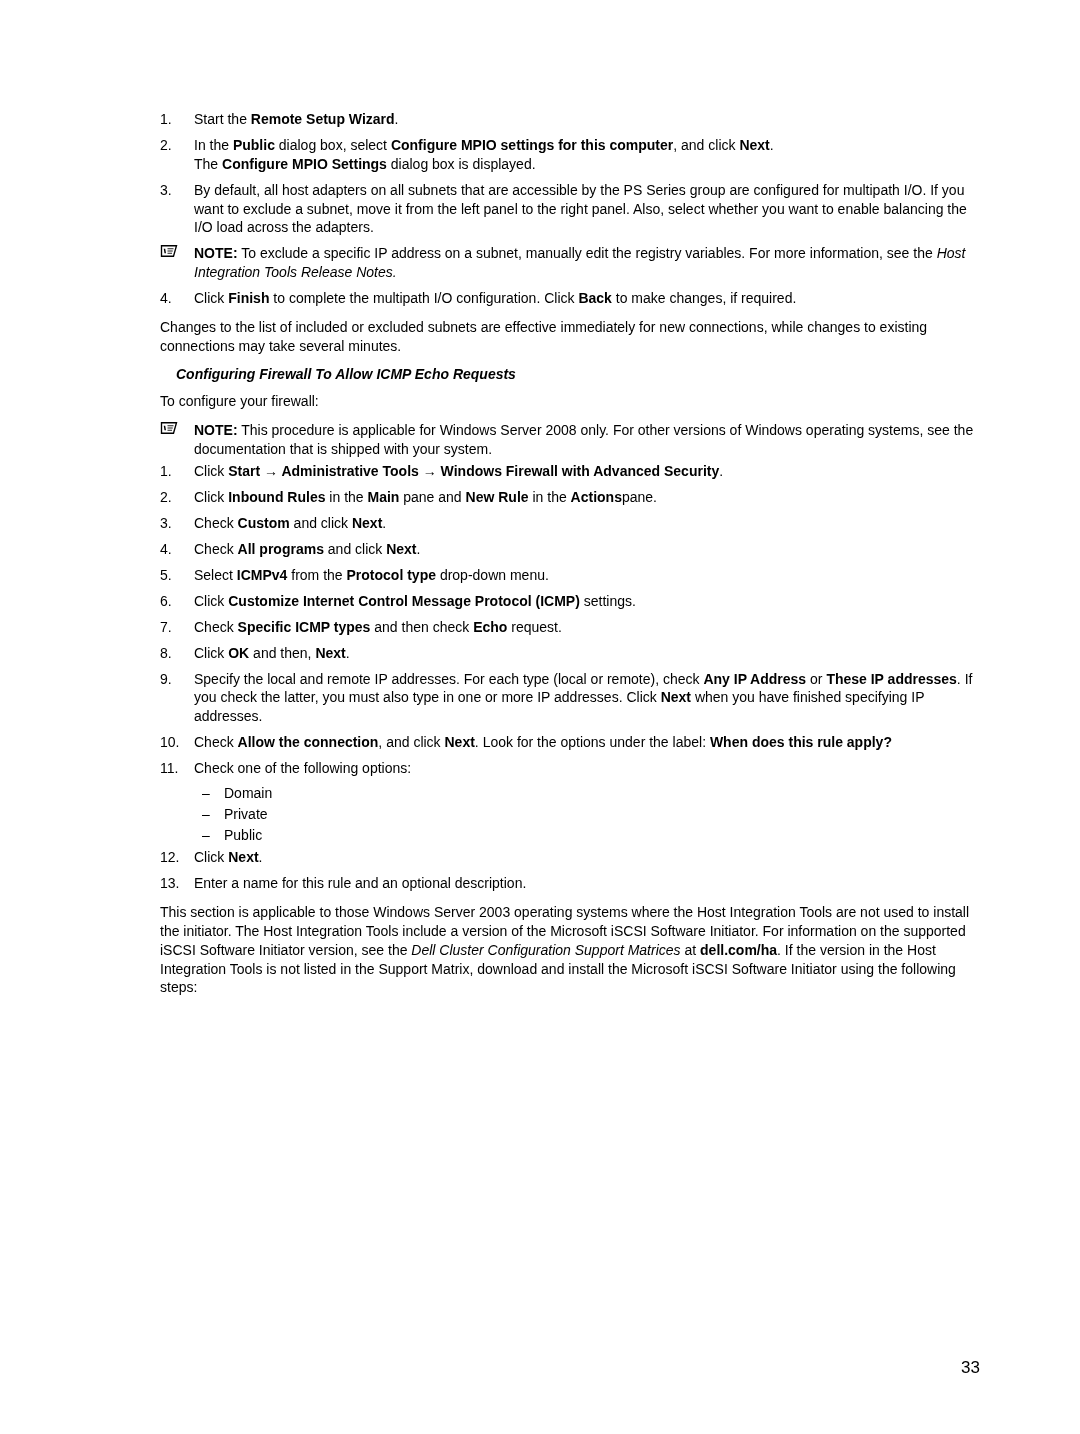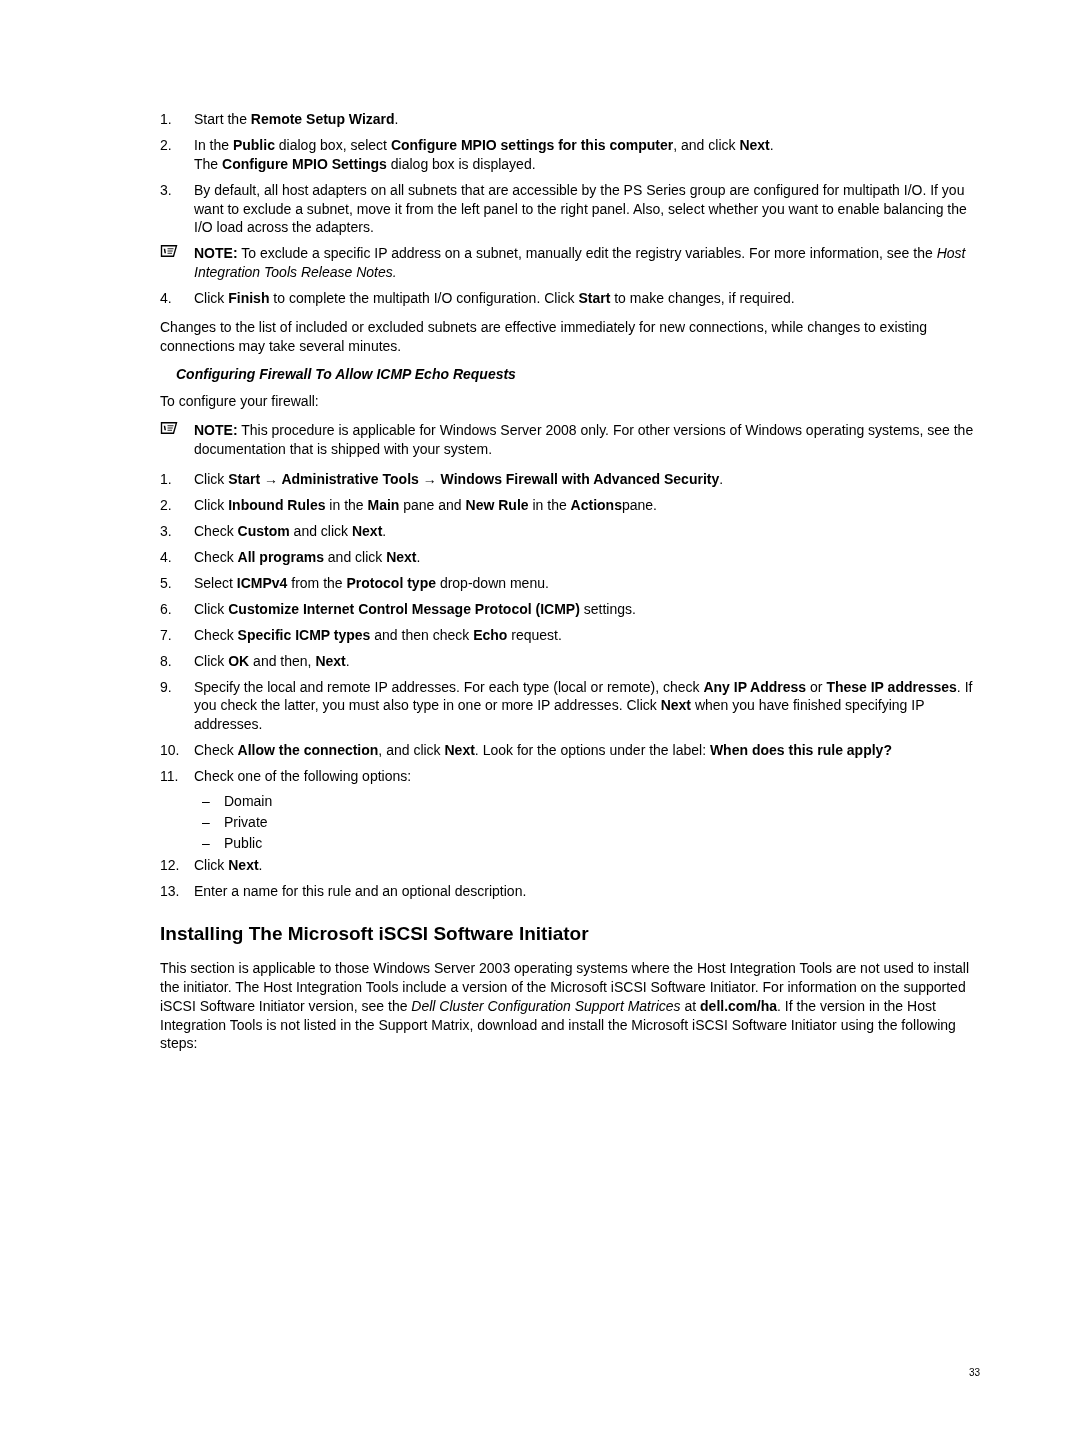--- a/index.html
+++ b/index.html
@@ -69,21 +69,21 @@
     margin-bottom: 5px;
   }
   .sub-list .dash-item .dash {
     width: 22px;
     flex-shrink: 0;
   }
   .page-num {
     position: absolute;
     bottom: 56px;
     right: 100px;
-    font-size: 10px;
+    font-size: 17px;
   }
 </style>
 </head>
 <body>
 
 <div class="page">
 
   <div id="list-a">
       <div class="ol-item">
         <div class="num">1.</div>
@@ -106,32 +106,32 @@
           <path d="M6 6 L7 12 M7 14 L7 14" stroke="#000" stroke-width="2"></path>
           <path d="M10 6 L18 6 M10 9 L17 9 M10 12 L16 12" stroke="#000" stroke-width="1.2"></path>
         </svg>
     </div>
     <div class="content"><b>NOTE:</b> To exclude a specific IP address on a subnet, manually edit the registry variables. For more information, see the <span class="italic">Host Integration Tools Release Notes.</span></div>
   </div>
 
   <div id="list-a2">
       <div class="ol-item">
         <div class="num">4.</div>
-        <div class="content">Click <b>Finish</b> to complete the multipath I/O configuration. Click <b>Start</b> to make changes, if required.</div>
+        <div class="content">Click <b>Finish</b> to complete the multipath I/O configuration. Click <b>Back</b> to make changes, if required.</div>
       </div>
     </div>
 
   <div class="para">Changes to the list of included or excluded subnets are effective immediately for new connections, while changes to existing connections may take several minutes.</div>
 
   <div class="h3">Configuring Firewall To Allow ICMP Echo Requests</div>
 
 
   <div class="para">To configure your firewall:</div>
 
-  <div class="note-row" style="margin-bottom:12px;">
+  <div class="note-row" style="margin-bottom:4px;">
     <div class="note-icon">
       <svg viewBox="0 0 24 18">
           <path d="M2 2 L22 2 L18 16 L2 16 Z" fill="none" stroke="#000" stroke-width="1.8"></path>
           <path d="M6 6 L7 12 M7 14 L7 14" stroke="#000" stroke-width="2"></path>
           <path d="M10 6 L18 6 M10 9 L17 9 M10 12 L16 12" stroke="#000" stroke-width="1.2"></path>
         </svg>
     </div>
     <div class="content"><b>NOTE:</b> This procedure is applicable for Windows Server 2008 only. For other versions of Windows operating systems, see the documentation that is shipped with your system.</div>
   </div>
 
@@ -201,19 +201,18 @@
       <div class="ol-item">
         <div class="num">12.</div>
         <div class="content">Click <b>Next</b>.</div>
       </div>
       <div class="ol-item">
         <div class="num">13.</div>
         <div class="content">Enter a name for this rule and an optional description.</div>
       </div>
     </div>
 
-  <div class="h2">Installing The Microsoft iSCSI Software Initiator</div>
 
   <div class="para">This section is applicable to those Windows Server 2003 operating systems where the Host Integration Tools are not used to install the initiator. The Host Integration Tools include a version of the Microsoft iSCSI Software Initiator. For information on the supported iSCSI Software Initiator version, see the <span class="italic">Dell Cluster Configuration Support Matrices</span> at <b>dell.com/ha</b>. If the version in the Host Integration Tools is not listed in the Support Matrix, download and install the Microsoft iSCSI Software Initiator using the following steps:</div>
 
   <div class="page-num">33</div>
 
 </div>
 
 </body></html>

